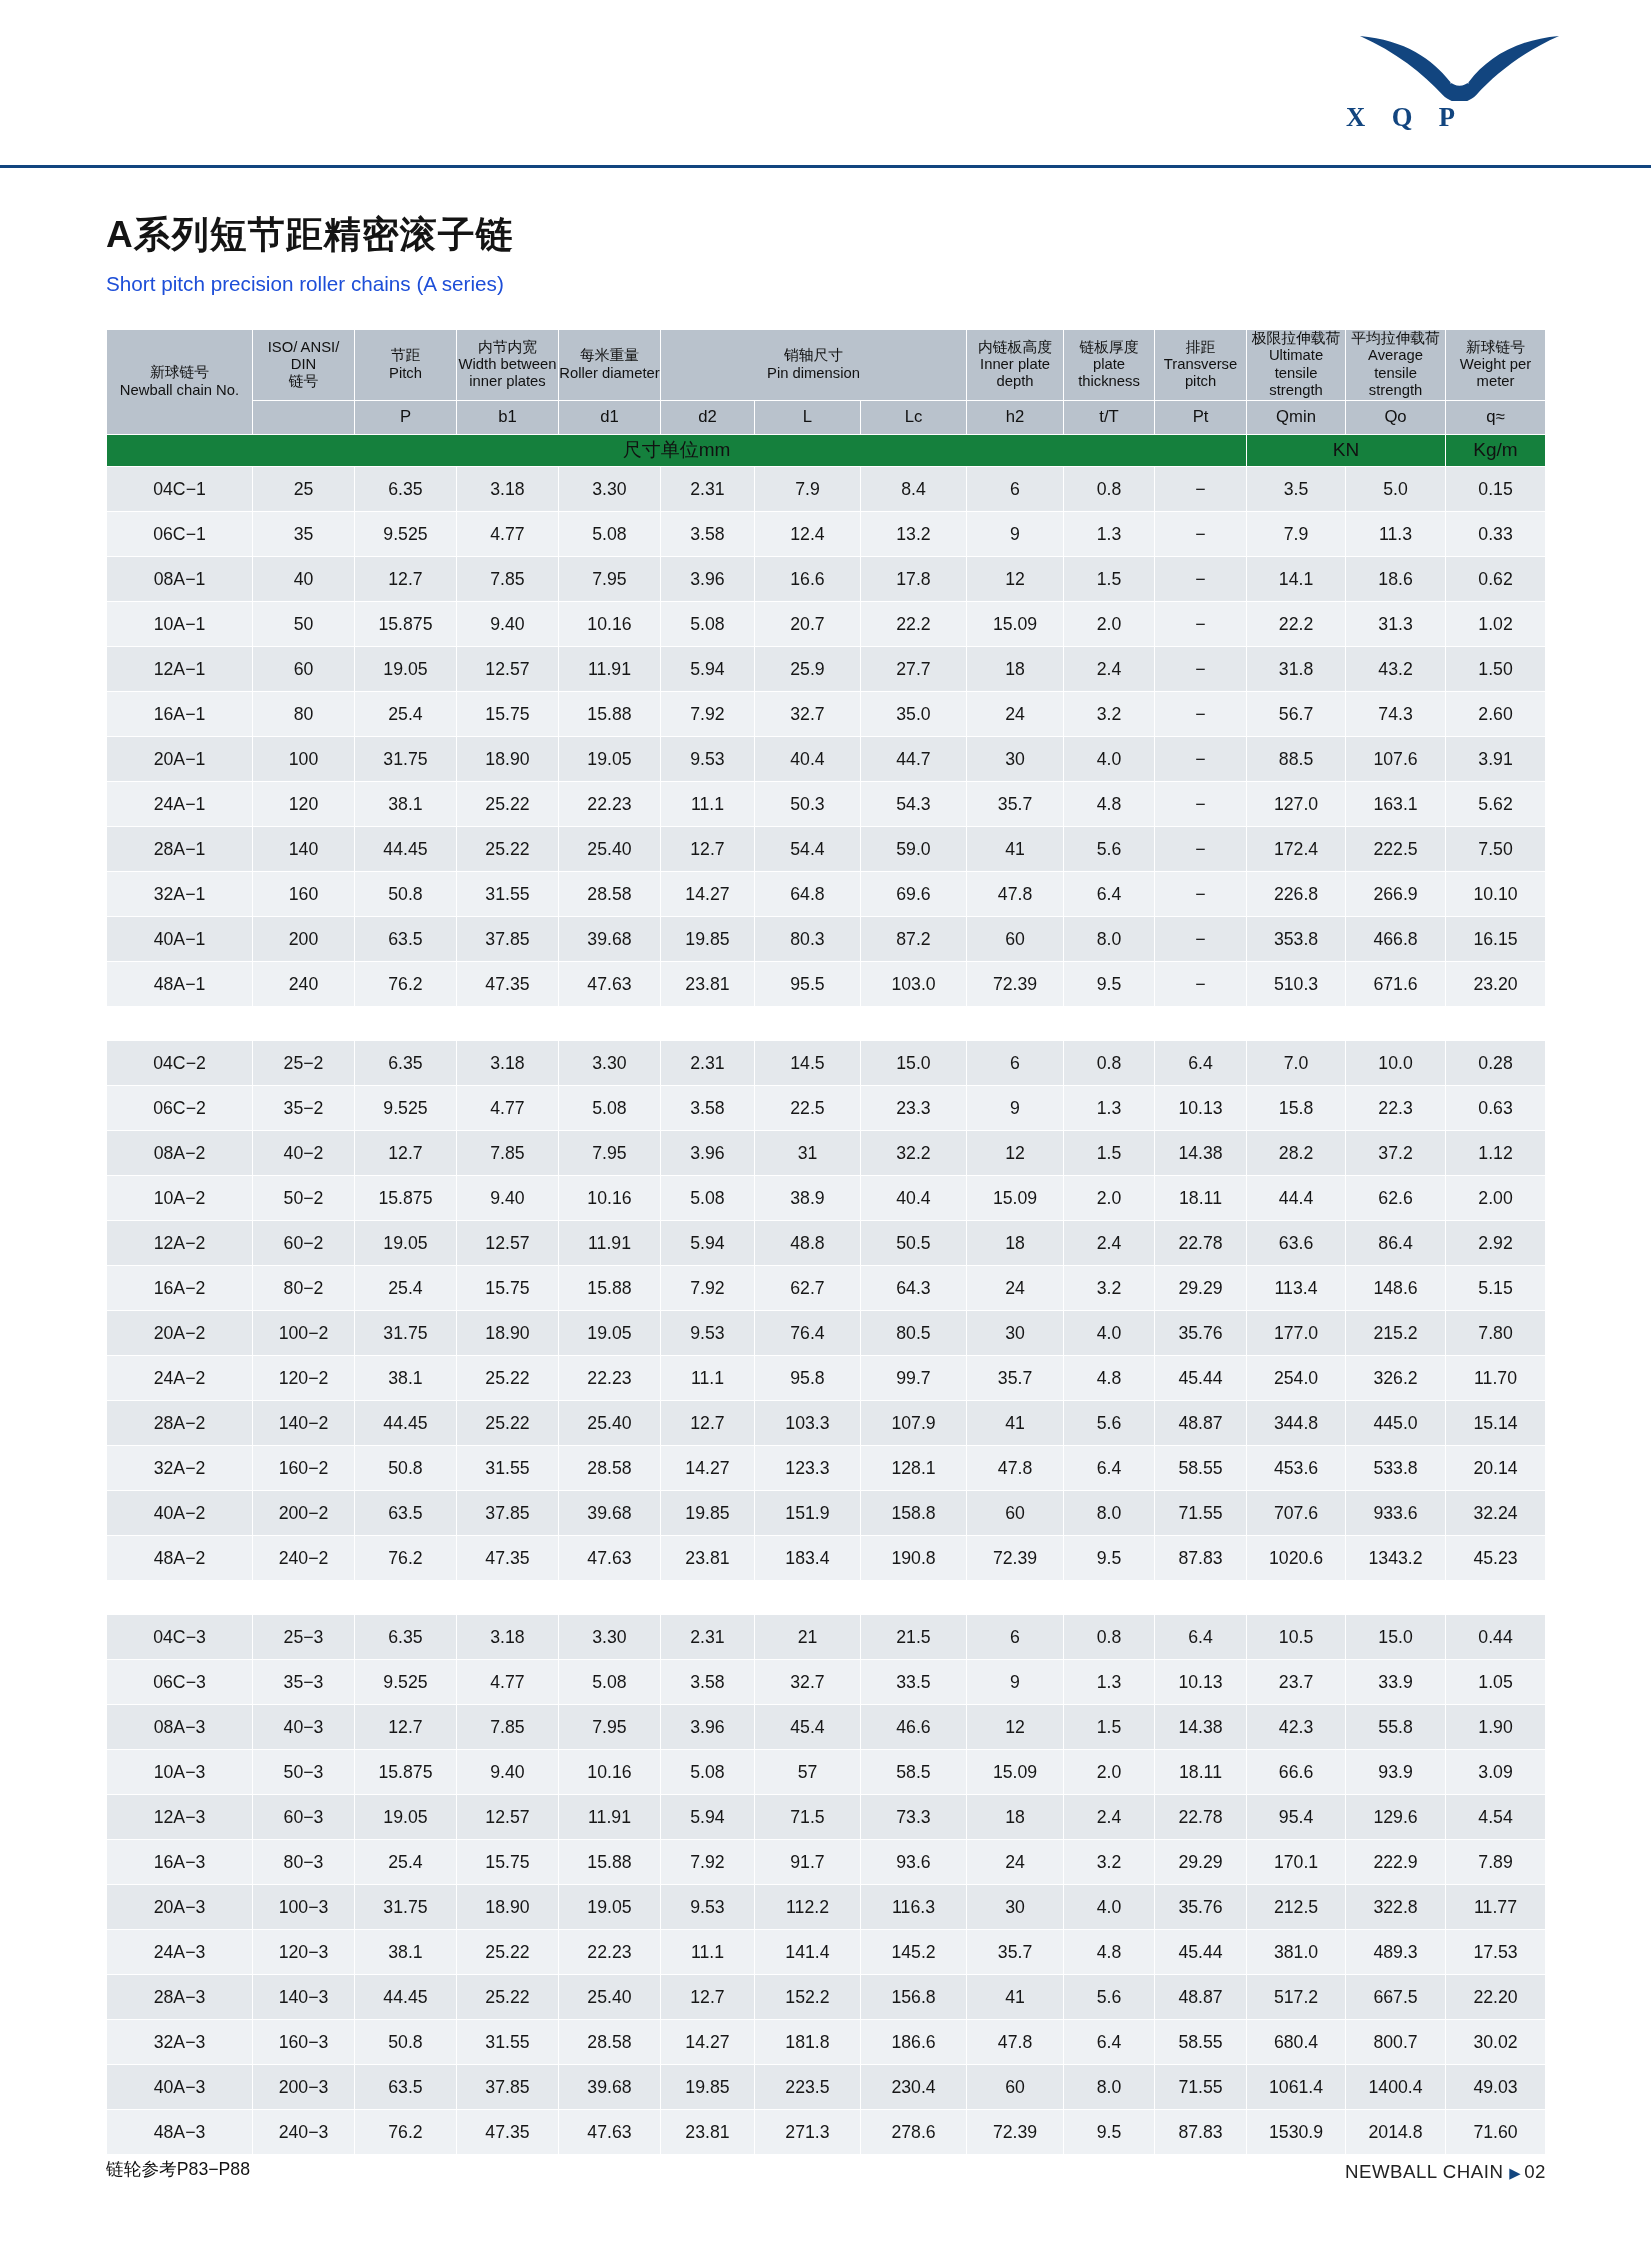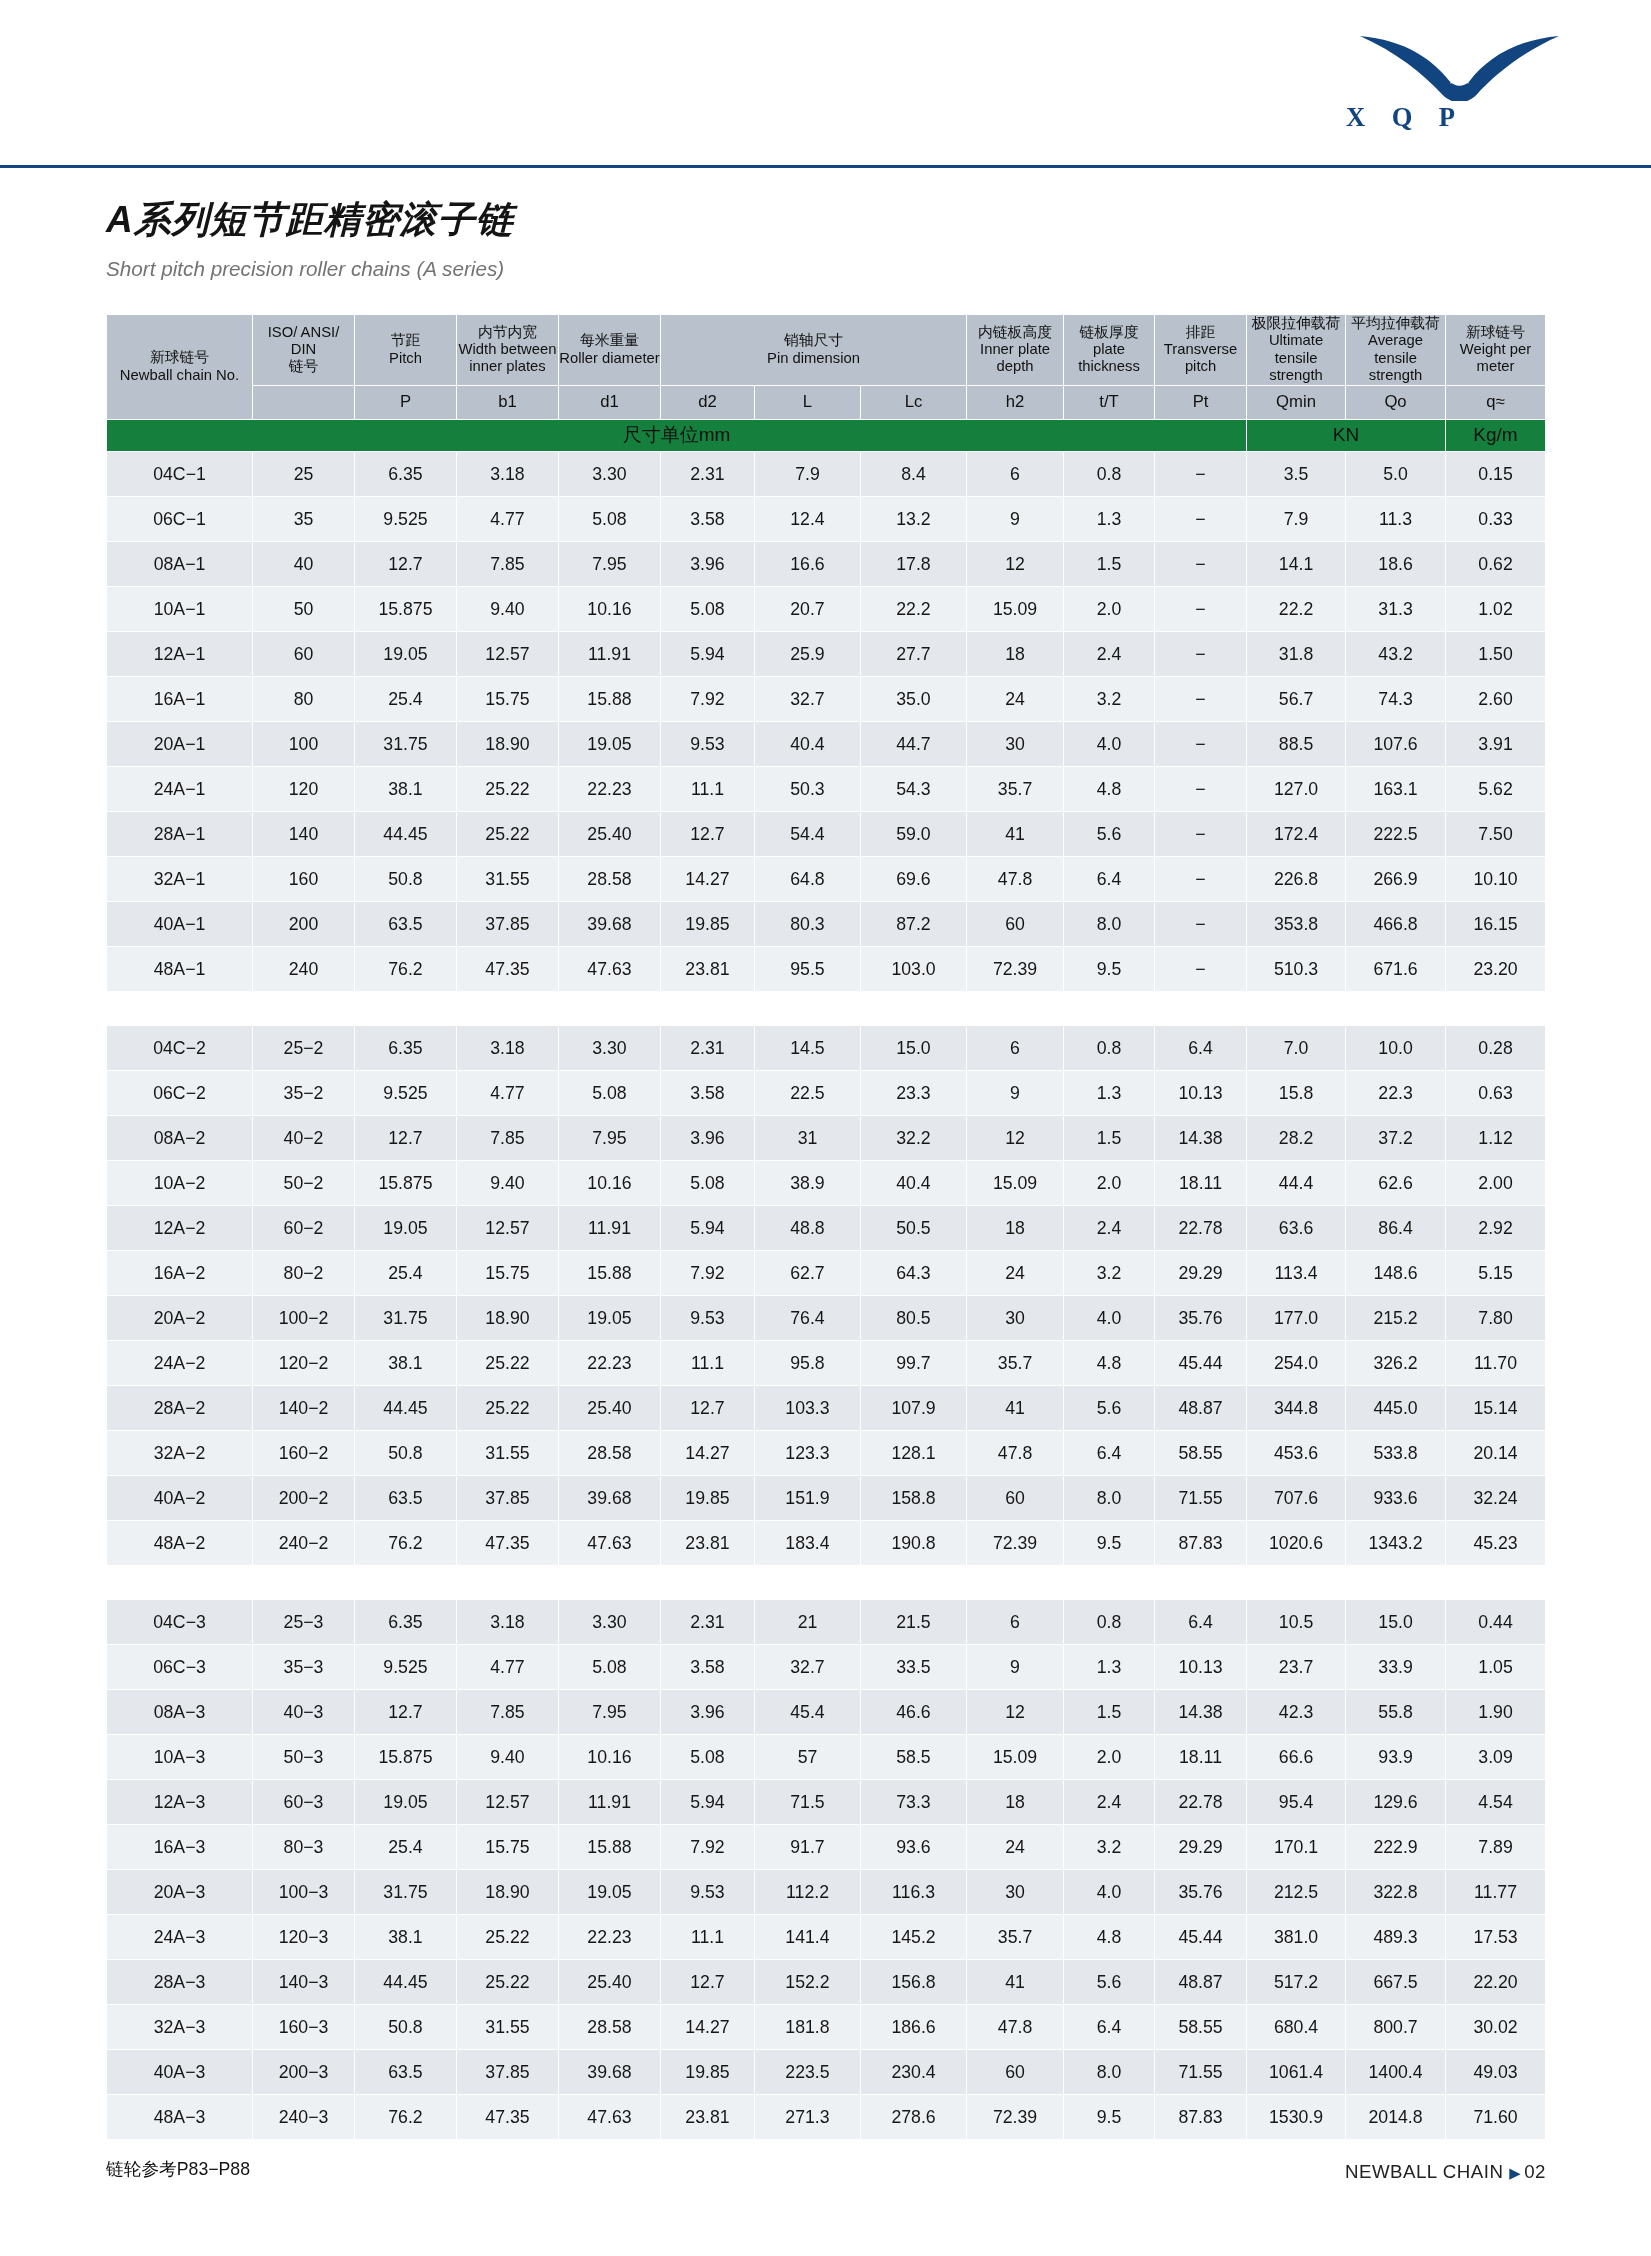--- a/index.html
+++ b/index.html
@@ -53,32 +53,31 @@
     position: absolute;
     left: 0;
     right: 0;
     top: 165px;
     height: 3px;
     background: #12457f;
   }
 
   
   .titles {
-    margin: 26px 0 0 106px;
-    font-style: italic;
+    margin: 41px 0 0 106px;
   }
   .title-cn {
     font-size: 37px;
     font-weight: bold;
     letter-spacing: 1px;
     color: #141414;
   }
   .title-en {
     font-size: 20.7px;
-    color: #737373;
+    color: #1d4ed8;
     margin-top: 11.8px;
     font-weight: normal;
   }
 
   
   .table-wrap {
     margin: 33px 106px 0 106px;
   }
   table.spec {
     border-collapse: collapse;

